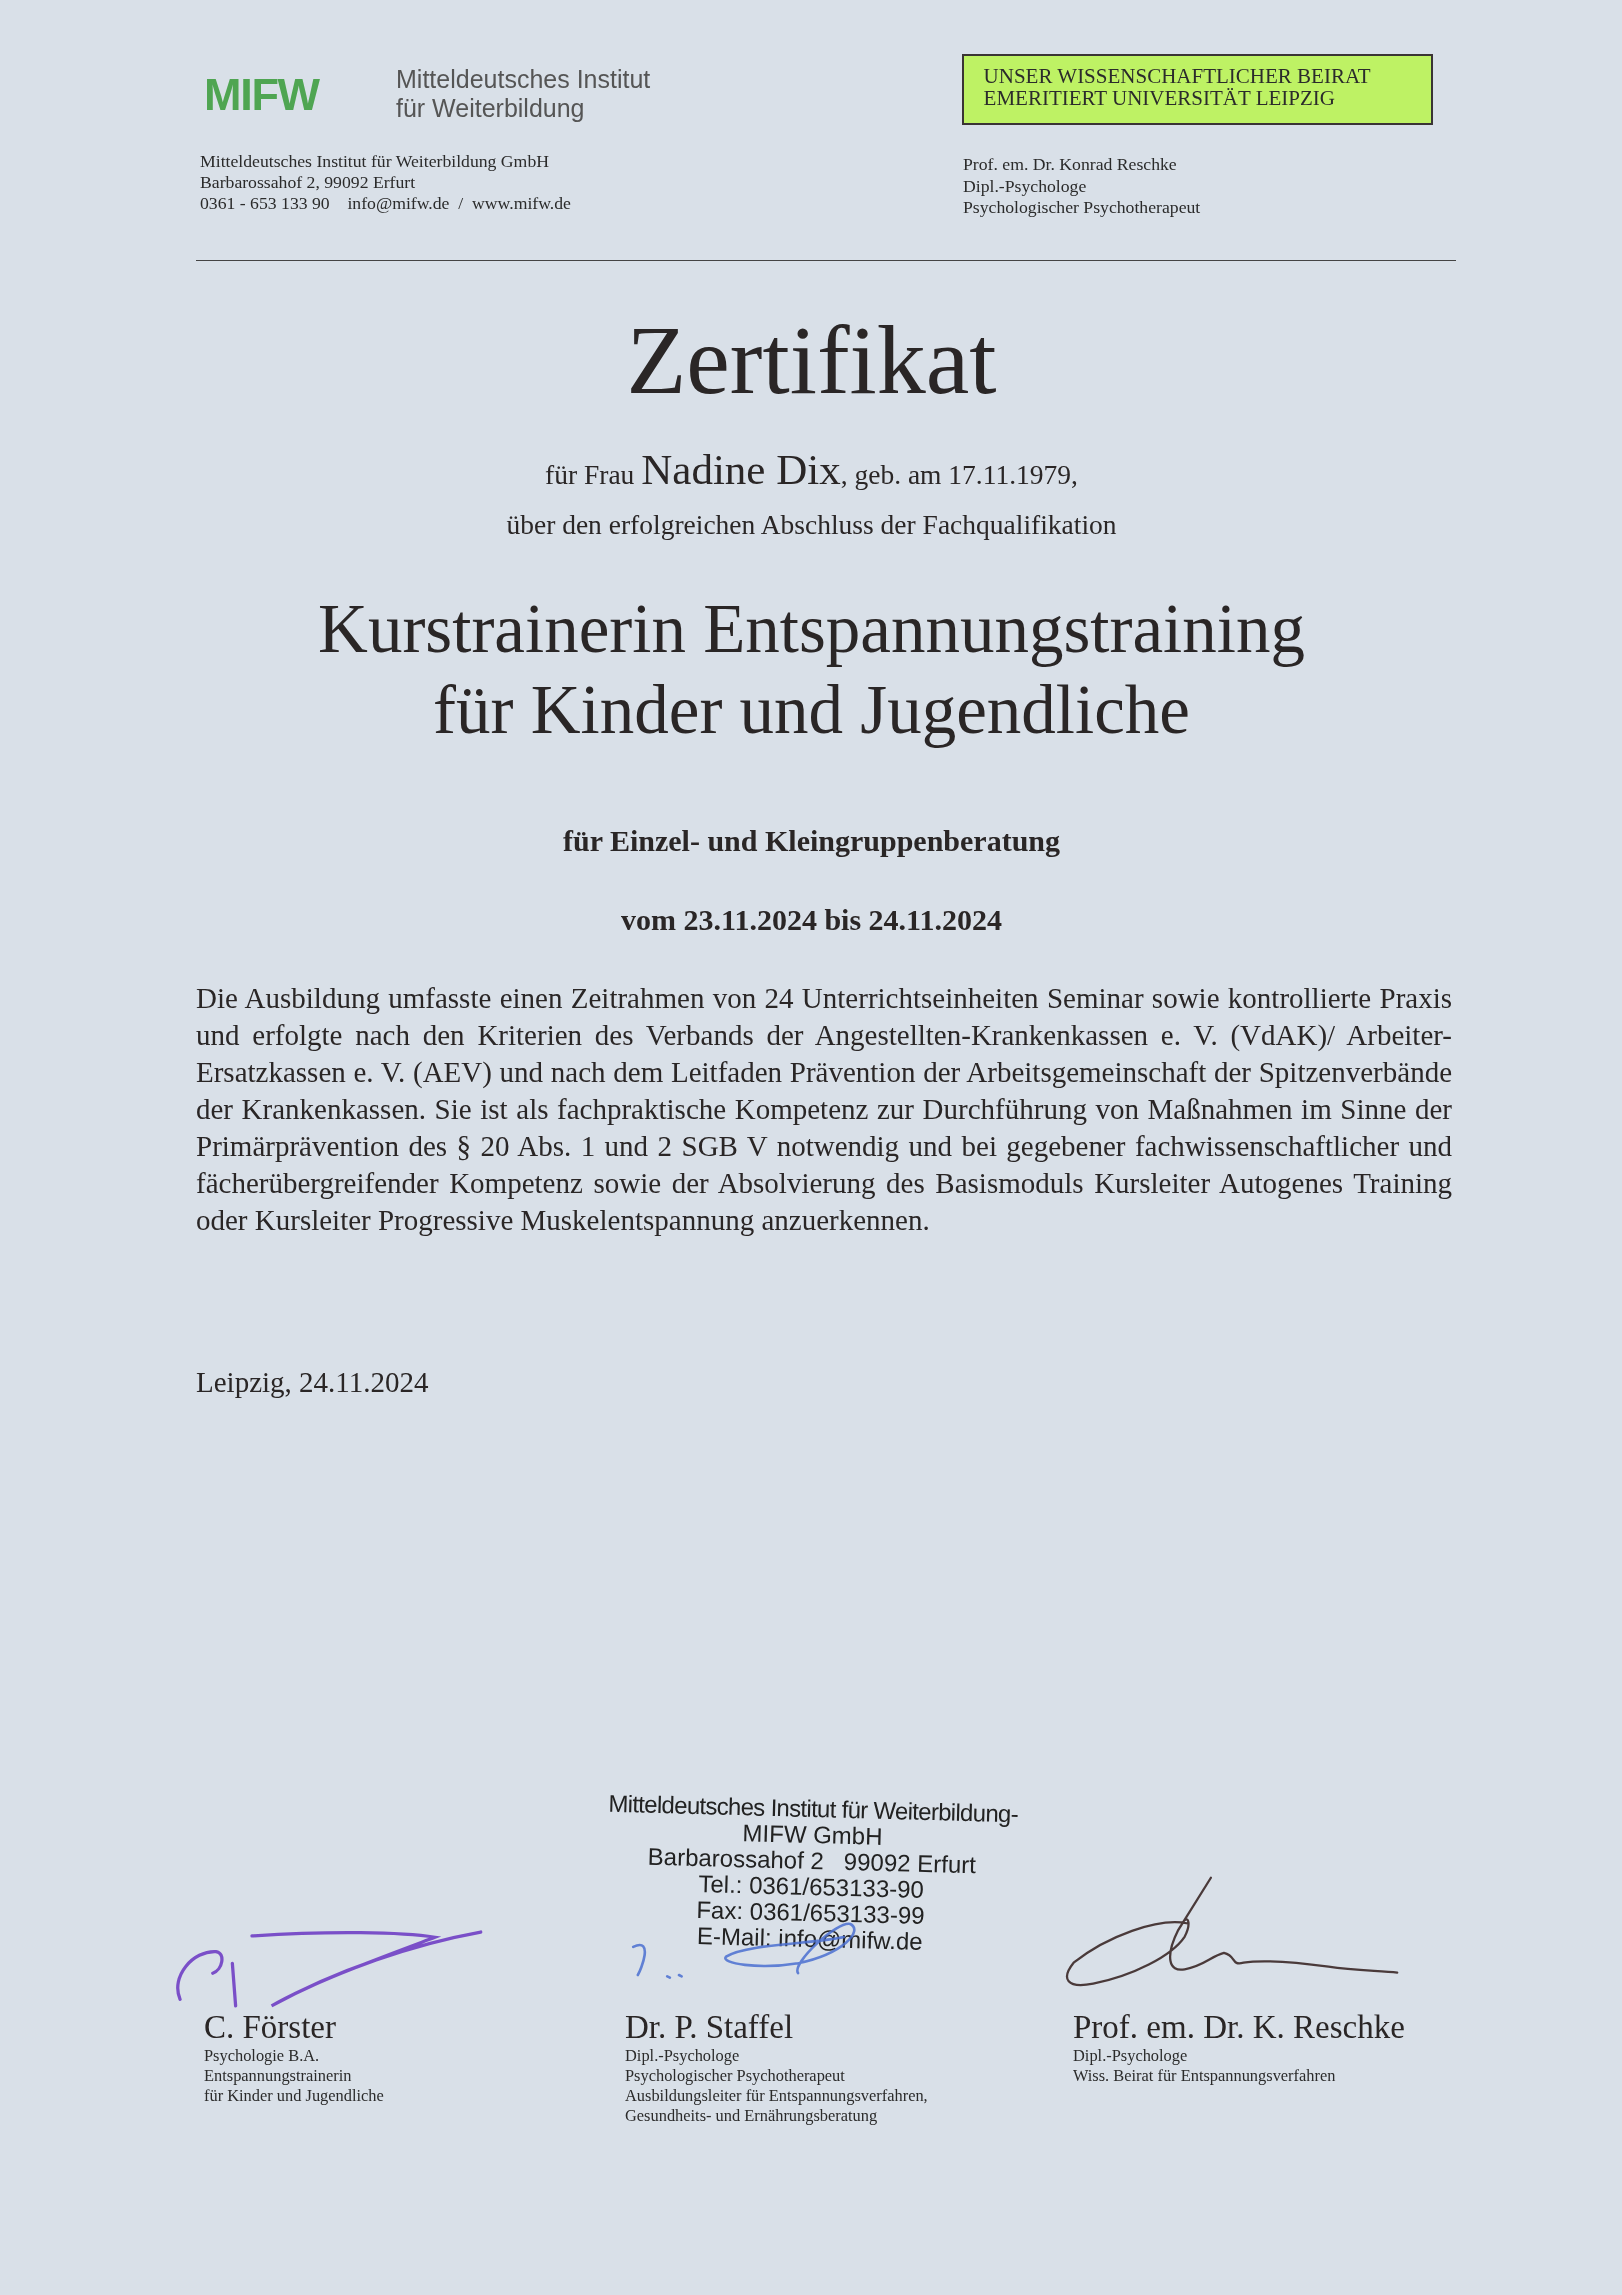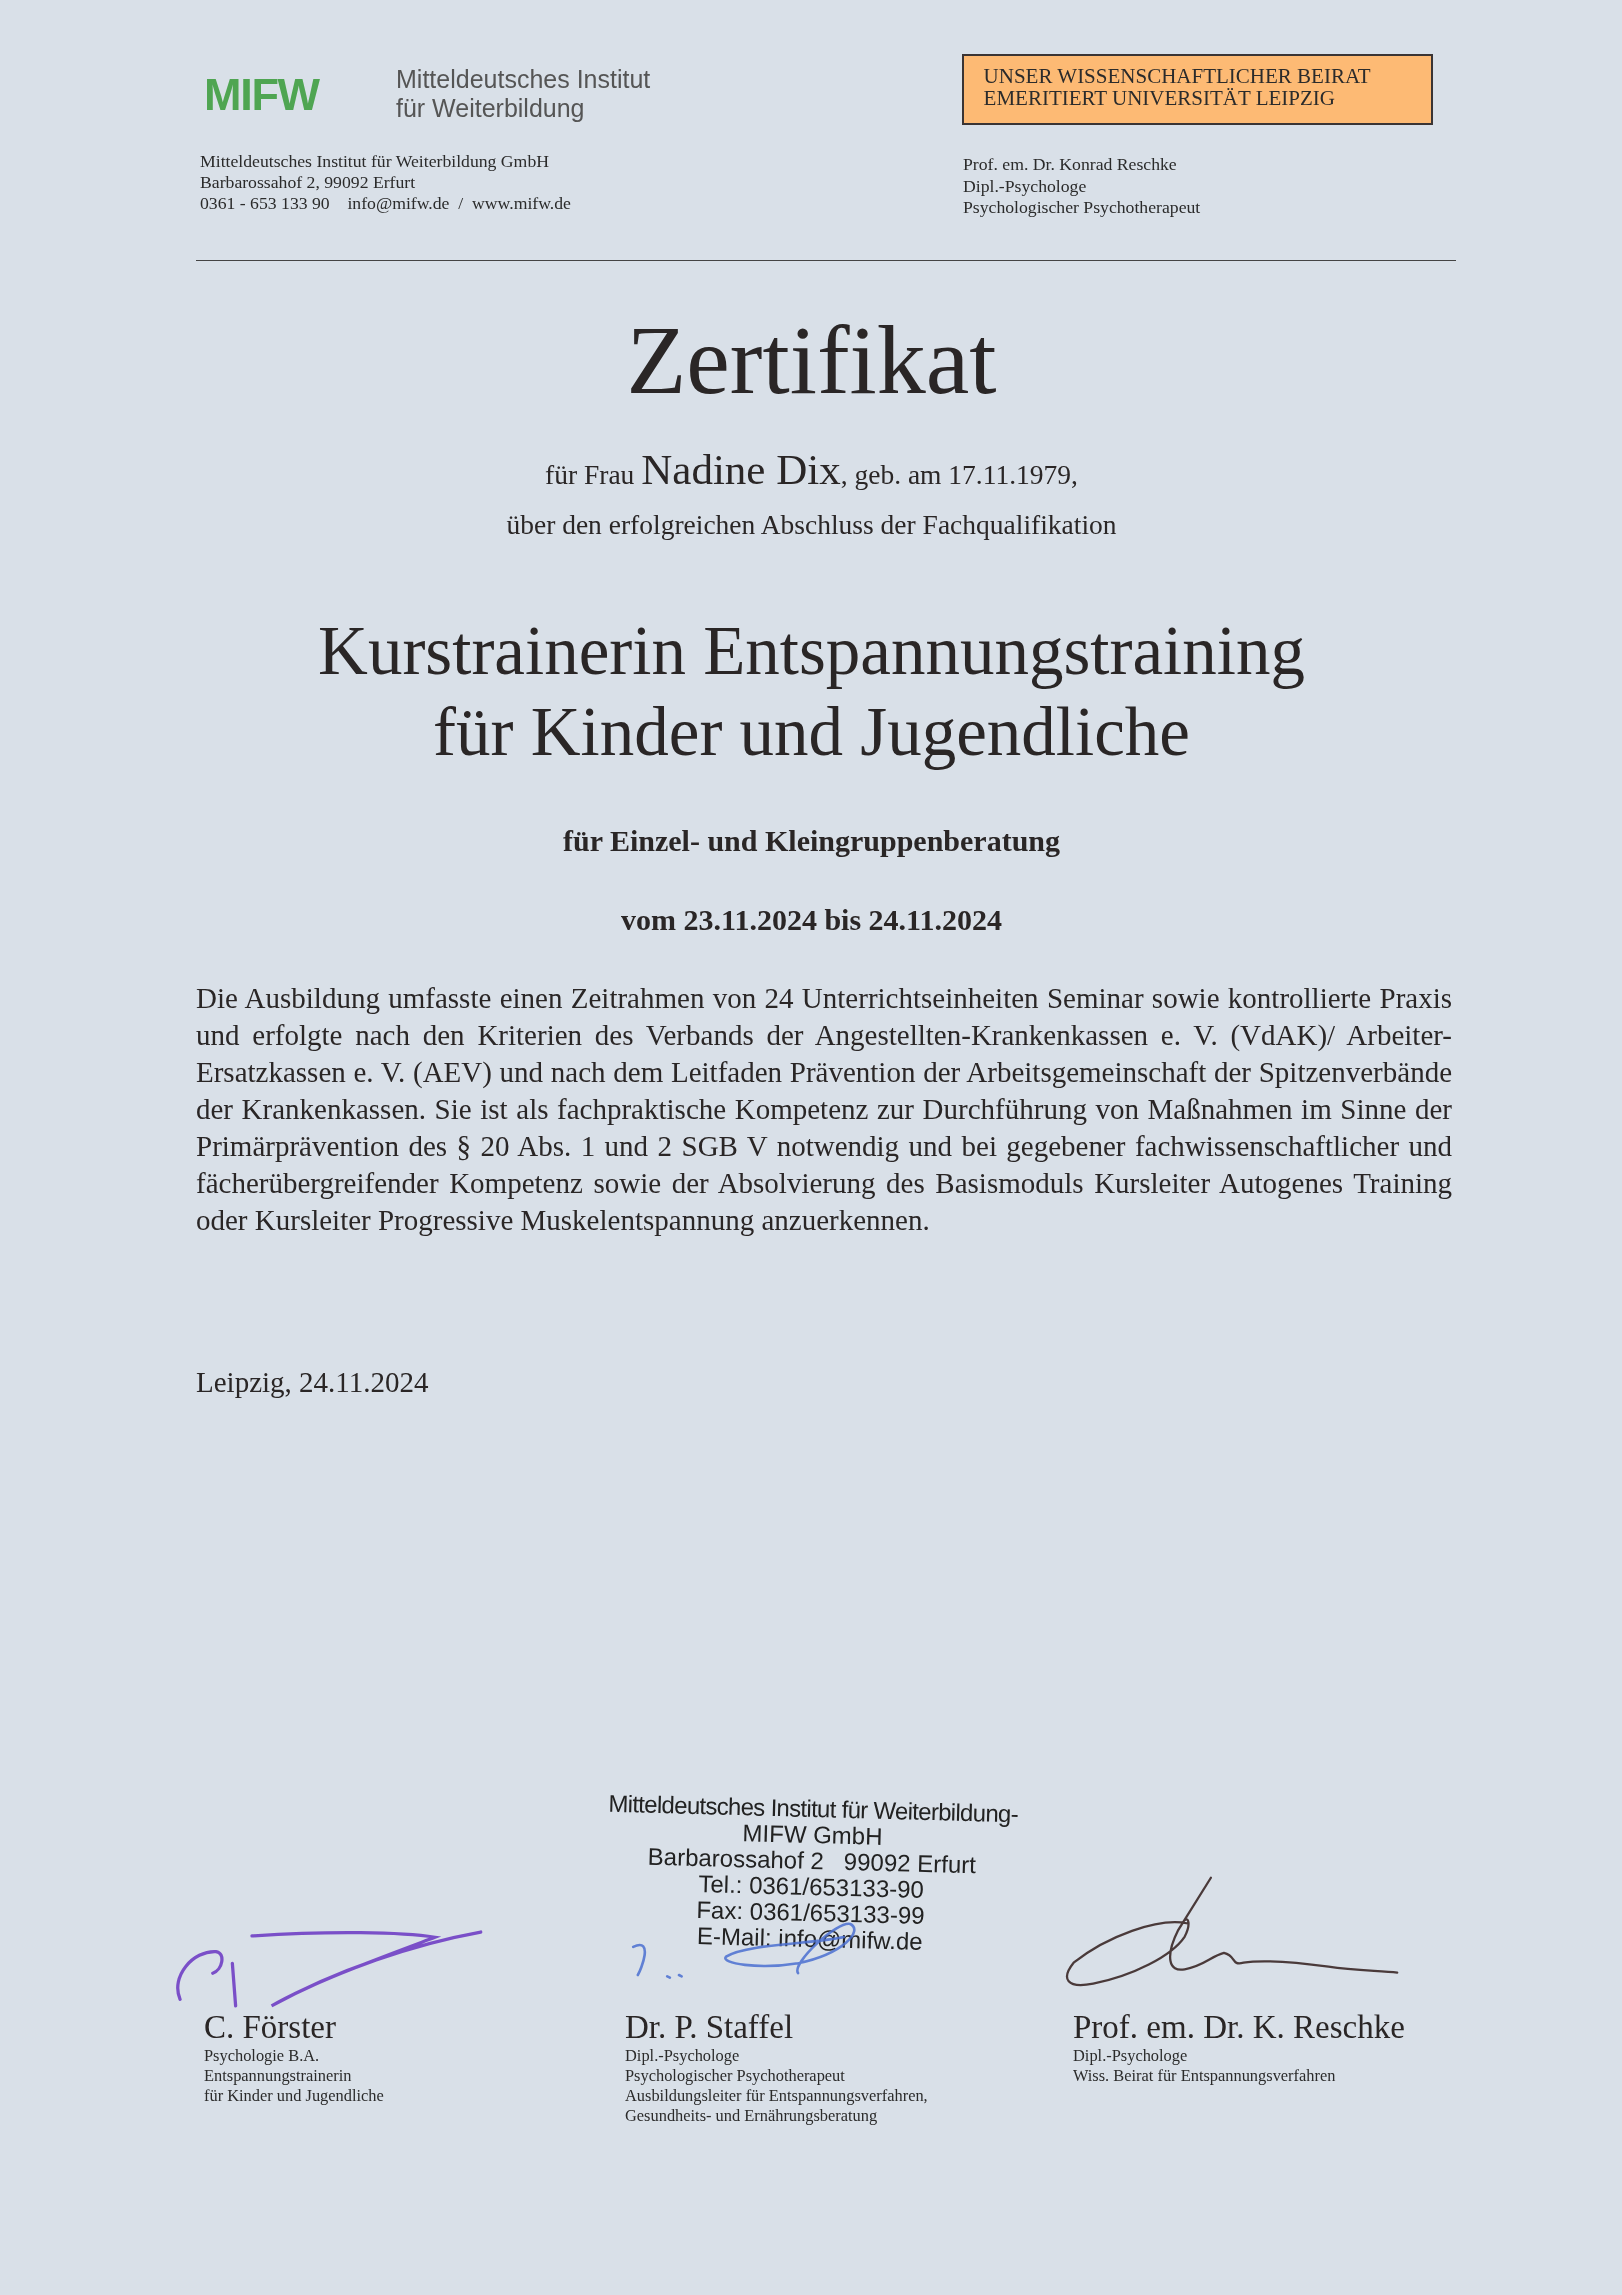--- a/index.html
+++ b/index.html
@@ -25,40 +25,40 @@
       font-size: 25px; line-height: 29px; color: #555;
     }
     .addr-left {
       left: 200px; top: 151px;
       font-size: 17.7px; line-height: 21px; color: #2b2b2b;
     }
     
     .beirat-box {
       left: 962px; top: 54px; width: 471px; height: 71px;
       border: 2.6px solid #3a3434;
-      background: #fdba74;
+      background: #bef264;
       box-sizing: border-box;
       padding: 9.2px 19.6px;
       font-size: 21px; line-height: 22px; color: #2b2b2b;
     }
     .addr-right {
       left: 963px; top: 154px;
       font-size: 17.7px; line-height: 21.6px; color: #2b2b2b;
     }
     .rule {
       left: 196px; top: 260px; width: 1260px; height: 1.3px;
       background: #444;
     }
     
     .center { left: 0; width: 1623px; text-align: center; }
     .title { top: 308px; font-size: 98px; line-height: 105px; color: #2a2626; }
     .recipient { top: 450px; font-size: 27.5px; line-height: 39px; }
     .recipient .name { font-size: 43px; }
     .subline { top: 505px; font-size: 27.5px; line-height: 39px; }
-    .qual { top: 611px; font-size: 69px; line-height: 81px; color: #2a2626; }
+    .qual { top: 589px; font-size: 69px; line-height: 81px; color: #2a2626; }
     .scope { top: 821px; font-size: 30px; font-weight: bold; line-height: 39px; }
     .dates { top: 900px; font-size: 30px; font-weight: bold; line-height: 39px; }
     .body-text {
       left: 196px; top: 980px; width: 1256px;
       font-size: 29px; line-height: 37px;
       text-align: justify;
       color: #2a2626;
     }
     .body-text p { margin: 0; }
     .place-date { left: 196px; top: 1364px; font-size: 29px; line-height: 37px; }

